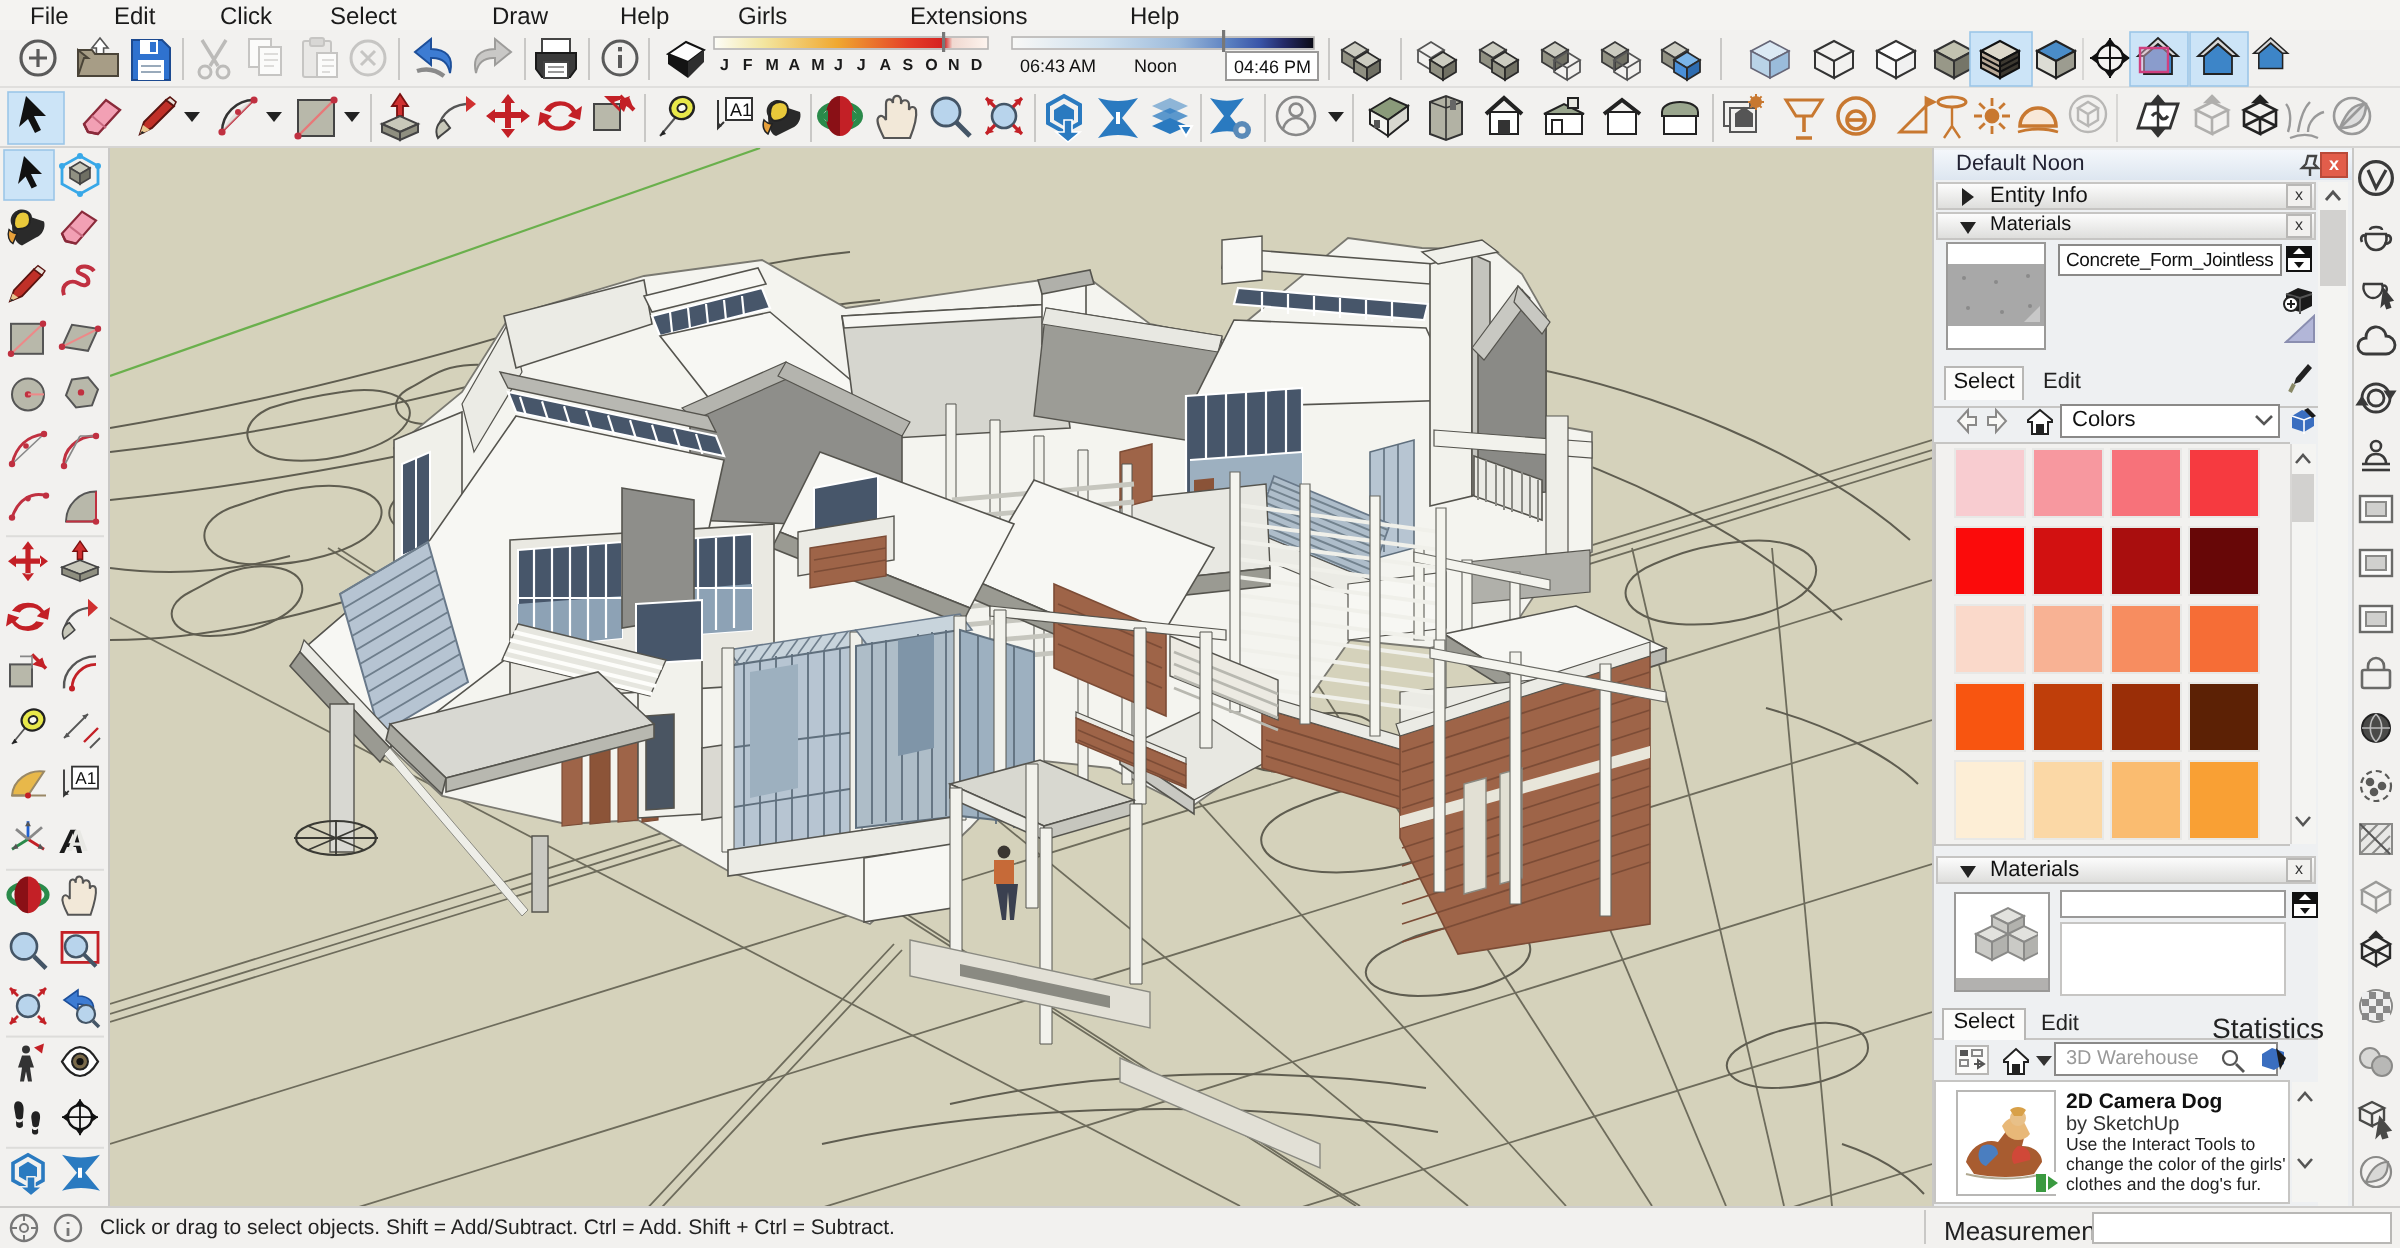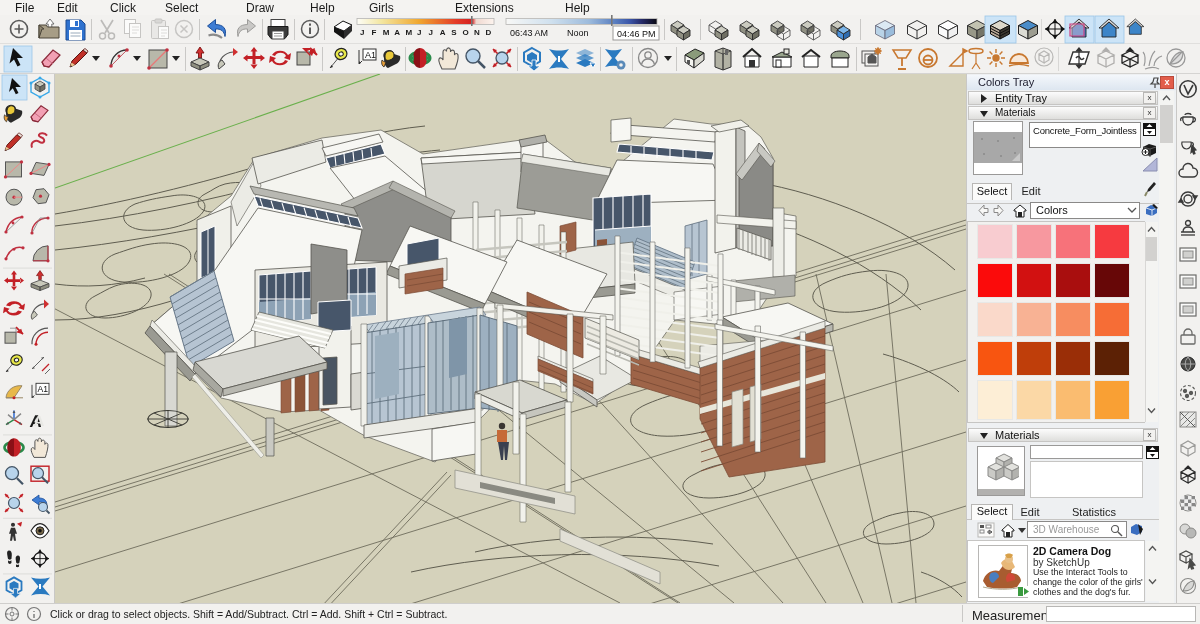--- a/index.html
+++ b/index.html
@@ -944,31 +944,31 @@
     <path d="M510 328 L516 328 L516 418 L510 418 Z" fill="#f2f2ec" stroke="#55544e" stroke-width="0.5"></path>
     <path d="M458 308 L464 308 L464 380 L458 380 Z" fill="#f2f2ec" stroke="#55544e" stroke-width="0.5"></path>
     <path d="M400 396 L520 422 L520 440 L400 414 Z" fill="#e2e0d6" stroke="#8a8a82" stroke-width="0.7"></path>
     <path d="M425 408 L500 424 L500 430 L425 414 Z" fill="#8a8a82" stroke="none" stroke-width="0"></path>
     <path d="M505 455 L605 498 L605 510 L505 467 Z" fill="#e2e0d6" stroke="#8a8a82" stroke-width="0.7"></path>
     <circle cx="447" cy="352" r="3.2" fill="#3a3632"></circle>
     <path d="M442 356h10v12h-10z" fill="#c66a38"></path>
     <path d="M443 368l3 18h2l1-14 1 14h2l2-18z" fill="#3a4050"></path>
   </svg>
 <div class="abs" style="left:966px;top:74px;width:210px;height:529px;background:#eef0f2;border-left:1px solid #c9c8c6"></div>
-<div class="abs" style="left:967px;top:75px;width:209px;height:15px;background:linear-gradient(#f4f7fb,#dde6f0);font-size:11px;color:#223;padding:1px 0 0 11px">Colors Tray</div>
+<div class="abs" style="left:967px;top:75px;width:209px;height:15px;background:linear-gradient(#f4f7fb,#dde6f0);font-size:11px;color:#223;padding:1px 0 0 11px">Default Noon</div>
 <svg class="abs" style="left:1149px;top:77px" width="12" height="12" viewBox="0 0 12 12">
     <path d="M5 1h4l-1 4 2 2H2l2-2zM6 7v4" stroke="#444" fill="none" stroke-width="1.2"></path>
   </svg>
 <div class="abs" style="left:1160px;top:76px;width:14px;height:13px;background:#e25d4b;border:1px solid #b94a3a;color:#fff;font-size:9px;text-align:center;line-height:11px;font-weight:bold">x</div>
 <div class="abs" style="left:1159px;top:91px;width:15px;height:512px;background:#f4f4f2"></div>
 <svg class="abs" style="left:1159px;top:92px" width="15" height="12" viewBox="0 0 15 12">
     <path d="M4 8l3.5-4L11 8" stroke="#555" fill="none" stroke-width="1.4"></path>
   </svg>
 <div class="abs" style="left:1160px;top:105px;width:13px;height:38px;background:#d2d1cf"></div>
-<div class="abs" style="left:968px;top:91px;width:190px;height:14px;background:linear-gradient(#fcfcfc,#dededc);border:1px solid #c6c5c3;font-size:11px;color:#111;padding-left:26px"> Entity Tray</div>
+<div class="abs" style="left:968px;top:91px;width:190px;height:14px;background:linear-gradient(#fcfcfc,#dededc);border:1px solid #c6c5c3;font-size:11px;color:#111;padding-left:26px"> Entity Info</div>
 <svg class="abs" style="left:976px;top:91px" width="15" height="15" viewBox="0 0 15 15">
     <path d="M5 3l6 4.5L5 12z" fill="#222"></path>
   </svg>
 <div class="abs" style="left:1143px;top:92px;width:13px;height:12px;background:#f2f1ef;border:1px solid #b8b7b5;font-size:8px;color:#333;text-align:center;line-height:10px">x</div>
 <div class="abs" style="left:968px;top:106px;width:190px;height:14px;background:linear-gradient(#fcfcfc,#dededc);border:1px solid #c6c5c3;font-size:10px;color:#111;padding-left:26px"> Materials</div>
 <svg class="abs" style="left:976px;top:106px" width="15" height="15" viewBox="0 0 15 15">
     <path d="M4 5l8 0-4 6z" fill="#222"></path>
   </svg>
 <div class="abs" style="left:1143px;top:107px;width:13px;height:12px;background:#f2f1ef;border:1px solid #b8b7b5;font-size:8px;color:#333;text-align:center;line-height:10px">x</div>
 <div class="abs" style="left:967px;top:121px;width:192px;height:60px;background:#eef0f2"></div>
@@ -978,21 +978,21 @@
     <g fill="#8a8a8a">
       <circle cx="8" cy="7" r="1"></circle>
       <circle cx="24" cy="9" r="1"></circle>
       <circle cx="40" cy="6" r="1"></circle>
       <circle cx="10" cy="22" r="1"></circle>
       <circle cx="27" cy="24" r="1"></circle>
       <circle cx="41" cy="21" r="1"></circle>
     </g>
     <path d="M38 29l8-8v8z" fill="#c8c8c8"></path>
   </svg>
-<div class="abs" style="left:1029px;top:122px;width:112px;height:26px;background:#fff;border:1px solid #8a8988;font-size:9.5px;color:#111;padding:2px 0 0 3px;white-space:nowrap;overflow:hidden;letter-spacing:-0.2px">Concrete_Form_Jointless</div>
+<div class="abs" style="left:1029px;top:122px;width:112px;height:16px;background:#fff;border:1px solid #8a8988;font-size:9.5px;color:#111;padding:2px 0 0 3px;white-space:nowrap;overflow:hidden;letter-spacing:-0.2px">Concrete_Form_Jointless</div>
 <svg class="abs" style="left:1143px;top:123px" width="13" height="13" viewBox="0 0 13 13">
     <rect width="13" height="13" fill="#111"></rect>
     <rect x="1" y="6" width="11" height="6" fill="#fff"></rect>
     <path d="M6.5 1l3 3h-6z" fill="#fff"></path>
     <path d="M6.5 11l-2.5-3h5z" fill="#111"></path>
   </svg>
 <svg class="abs" style="left:1141px;top:142px" width="16" height="15" viewBox="0 0 16 15">
     <path d="M2 5l6-3 7 2v7l-6 3-7-2z" fill="#1a1a1a"></path>
     <path d="M2 5l7 2 6-2M9 7v8" stroke="#555" fill="none"></path>
     <circle cx="4.5" cy="10" r="3.5" fill="#fff" stroke="#222"></circle>
@@ -1077,34 +1077,34 @@
 <div class="abs" style="left:1030px;top:461px;width:113px;height:37px;background:#fff;border:1px solid #c6c5c3"></div>
 <svg class="abs" style="left:1146px;top:446px" width="13" height="13" viewBox="0 0 13 13">
     <rect width="13" height="13" fill="#111"></rect>
     <rect x="1" y="6" width="11" height="6" fill="#fff"></rect>
     <path d="M6.5 1l3 3h-6z" fill="#fff"></path>
     <path d="M6.5 11l-2.5-3h5z" fill="#111"></path>
   </svg>
 <div class="abs" style="left:967px;top:503px;width:192px;height:17px;background:#eef0f2;border-bottom:1px solid #c6c5c3"></div>
 <div class="abs" style="left:971px;top:504px;width:42px;height:16px;background:#fbfbfa;border:1px solid #b8b7b5;border-bottom:none;font-size:11px;color:#111;text-align:center">Select</div>
 <div class="abs" style="left:1015px;top:506px;width:30px;height:14px;font-size:11px;color:#222;text-align:center">Edit</div>
-<div class="abs" style="left:1064px;top:506px;width:60px;height:14px;font-size:11px;color:#222;text-align:center">Statistics</div>
+<div class="abs" style="left:1106px;top:506px;width:60px;height:14px;font-size:14px;color:#222;">Statistics</div>
 <svg class="abs" style="left:977px;top:522px" width="18" height="16" viewBox="0 0 18 16">
     <rect x="1" y="1" width="16" height="14" fill="#fbfbfa" stroke="#b8b7b5"></rect>
     <rect x="3" y="3" width="4" height="3" fill="#555"></rect>
     <rect x="9" y="3" width="5" height="3" fill="none" stroke="#888"></rect>
     <rect x="3" y="8" width="4" height="3" fill="none" stroke="#888"></rect>
     <path d="M10 10h5M12 12l3-2-3-2z" stroke="#555" fill="none"></path>
   </svg>
 <svg class="abs" style="left:1000px;top:522px" width="26" height="16" viewBox="0 0 26 16">
     <path d="M2 8l6-5.5L14 8v1h-2v6H4V9H2z" fill="#fff" stroke="#222"></path>
     <rect x="6" y="10" width="4" height="5" fill="#222"></rect>
     <path d="M18 6h8l-4 5z" fill="#333"></path>
   </svg>
-<div class="abs" style="left:1027px;top:521px;width:100px;height:17px;background:#fff;border:1px solid #8a8988;font-size:10px;color:#999;padding:2px 16px 0 5px">3D Warehouse</div>
+<div class="abs" style="left:1027px;top:521px;width:112px;height:17px;background:#fff;border:1px solid #8a8988;font-size:10px;color:#999;padding:2px 16px 0 5px">3D Warehouse</div>
 <svg class="abs" style="left:1109px;top:523px" width="15" height="14" viewBox="0 0 15 14">
     <rect x="0" y="0" width="15" height="14" fill="#fff"></rect>
     <circle cx="6" cy="6" r="3.5" stroke="#555" fill="none" stroke-width="1.1"></circle>
     <path d="M9 9l4 4" stroke="#555" stroke-width="1.4"></path>
   </svg>
 <svg class="abs" style="left:1129px;top:521px" width="16" height="17" viewBox="0 0 16 17">
     <path d="M2 6l5-3 6 2v6l-5 3-6-2z" fill="#3a6ec0"></path>
     <path d="M9 3l5 5-3 6" fill="#1a1a1a"></path>
   </svg>
 <div class="abs" style="left:967px;top:540px;width:178px;height:62px;background:#fff;border:1px solid #c6c5c3"></div>

